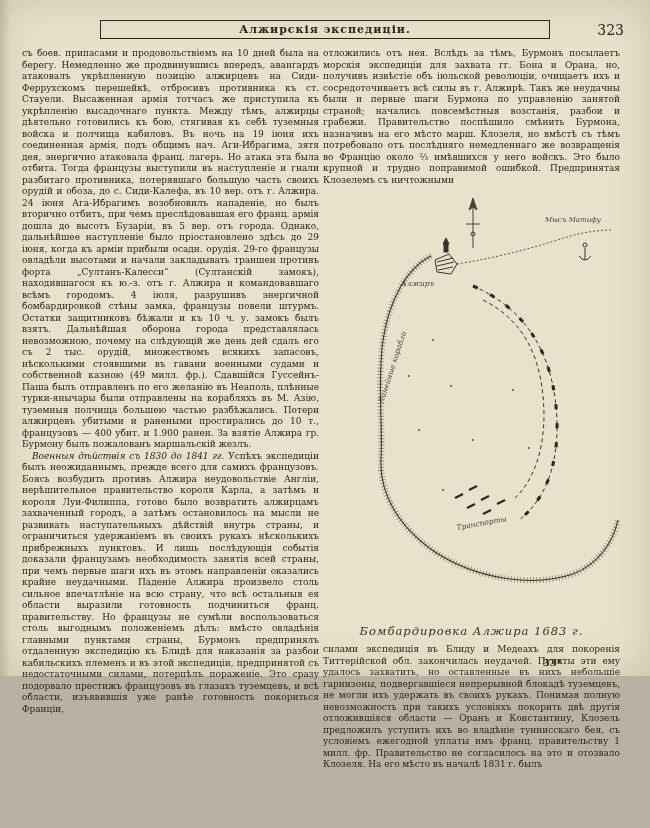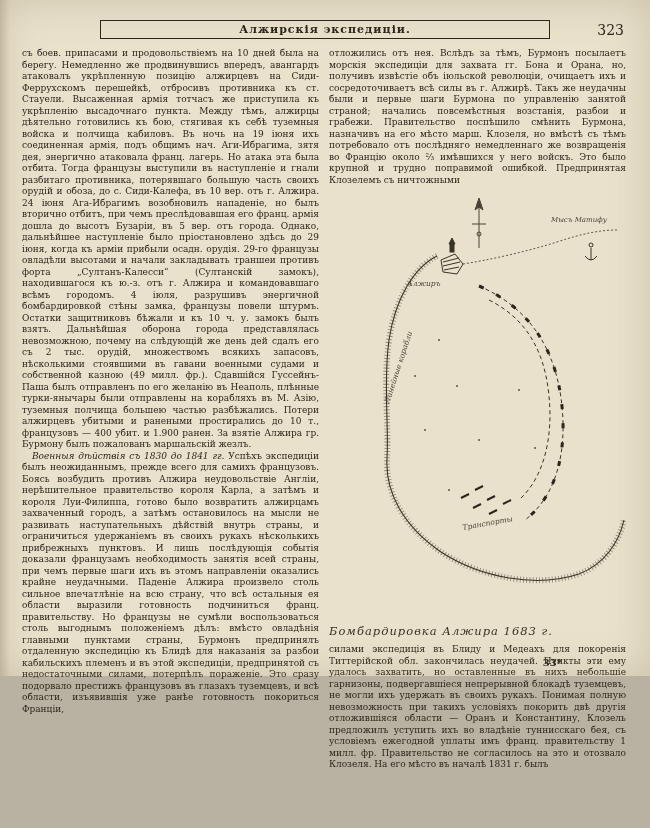--- a/index.html
+++ b/index.html
@@ -12,28 +12,28 @@
   .page::after{content:"";position:absolute;inset:0;pointer-events:none;
         box-shadow:inset 0 0 40px rgba(120,105,75,.25);}
   
   .header{position:absolute;top:20px;left:0;width:650px;height:22px;}
   .title-box{position:absolute;left:100px;width:448px;top:0;height:17px;
         border:1.2px solid #2b261d;display:flex;align-items:center;justify-content:center;
         font-weight:bold;font-size:11px;letter-spacing:1px;}
   .page-num{position:absolute;right:26px;top:2px;font-size:14px;}
   
   .cols{position:absolute;top:48px;left:22px;width:608px;height:764px;
-        display:flex;gap:10px;}
+        display:flex;gap:4px;}
   .col{width:297px;height:764px;overflow:hidden;}
   .col p{margin:0;font-size:9px;line-height:11.5px;text-align:justify;
         word-spacing:-0.2px;}
   .col p.indent{text-indent:10px;}
   
   .map-wrap{margin:4px 0 2px 0;}
-  .map-caption{text-align:left;font-style:italic;font-size:11.5px;
+  .map-caption{text-align:center;font-style:italic;font-size:11.5px;
         letter-spacing:1px;margin:2px 0 6px 0;color:#3a3428;}
   svg text{font-family:"DejaVu Serif",serif;font-style:italic;fill:#4a4335;}
   .footer-mark{position:absolute;right:88px;bottom:8px;font-size:10px;font-weight:bold;}
 </style>
 </head>
 <body>
 
 <div class="page">
 
   <div class="header">

